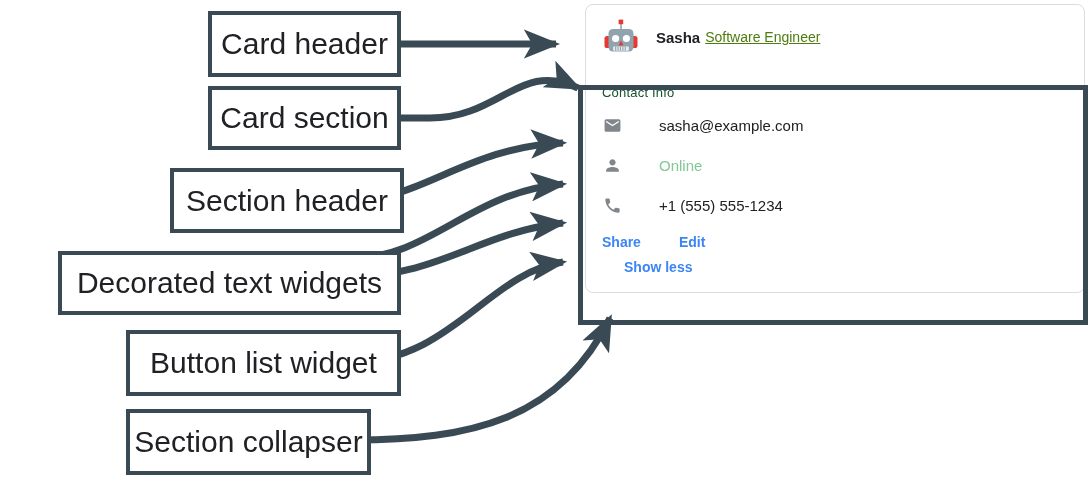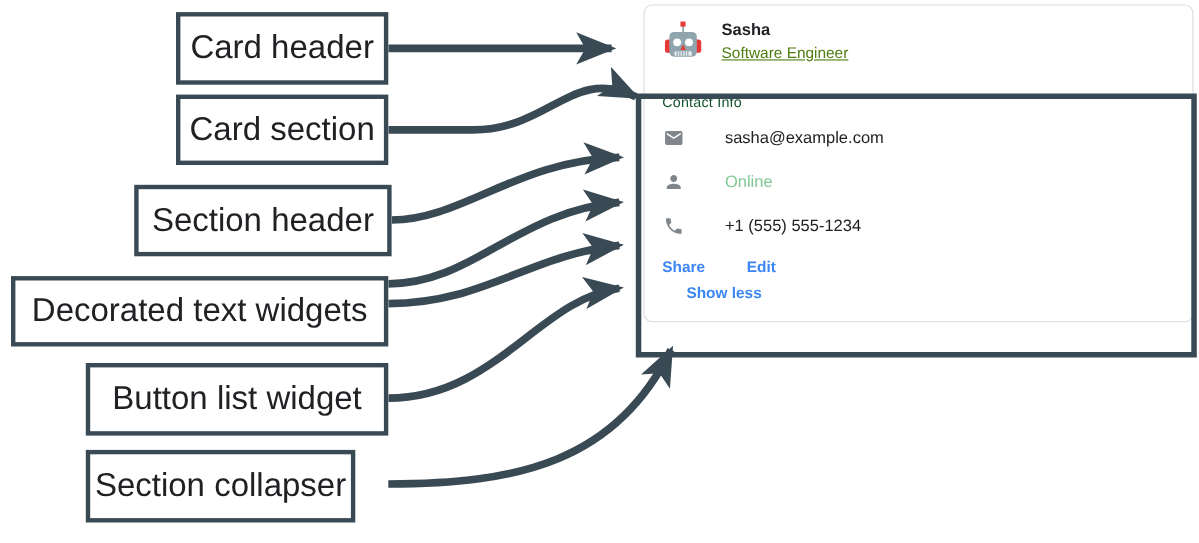--- a/index.html
+++ b/index.html
@@ -27,20 +27,21 @@
     color: #202124;
     font-family: "Liberation Sans", sans-serif;
     font-size: 30px;
     line-height: 1;
     display: flex;
     align-items: center;
     justify-content: center;
     padding: 0 10px;
     white-space: nowrap;
     z-index: 40;
+    margin-left: 48px;
   }
 
   
   #connectors {
     position: absolute;
     left: 0;
     top: 0;
     width: 1090px;
     height: 494px;
     z-index: 20;
@@ -66,21 +67,21 @@
     gap: 14px;
   }
   .avatar {
     width: 42px;
     height: 42px;
     flex: 0 0 42px;
     position: relative;
   }
   .header-text {
     display: flex;
-    flex-direction: column;
+    flex-direction: row;
     gap: 5px;
   }
   .card-title {
     font-size: 15px;
     font-weight: bold;
     color: #202124;
     line-height: 1.1;
   }
   .card-subtitle {
     font-size: 14px;

